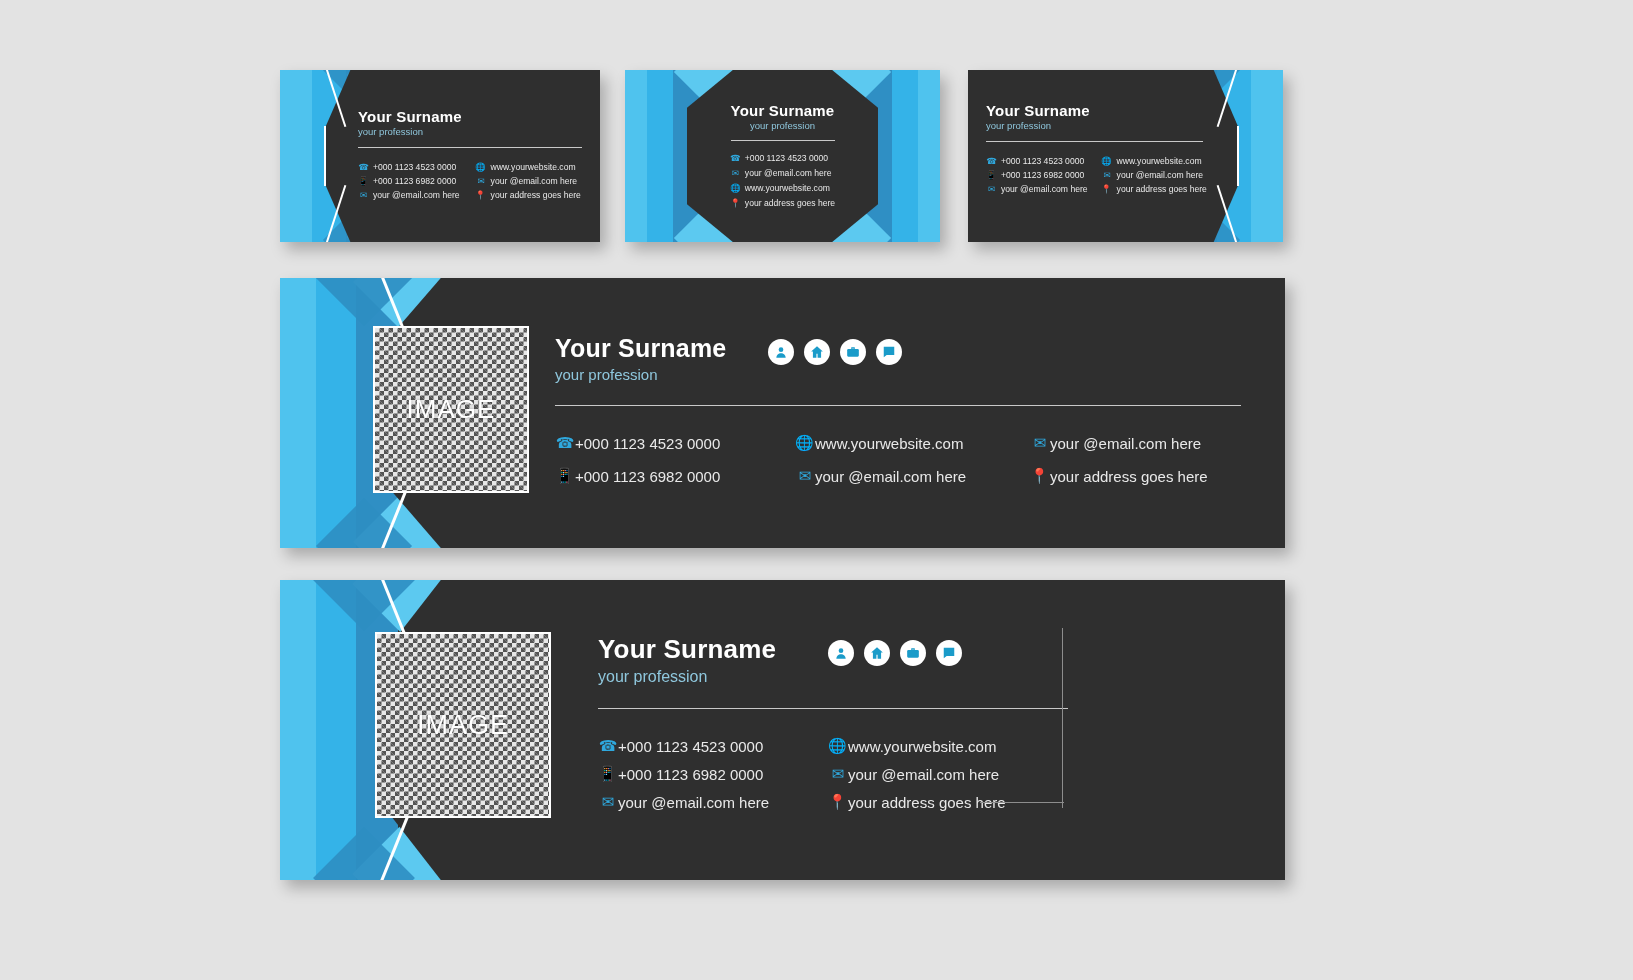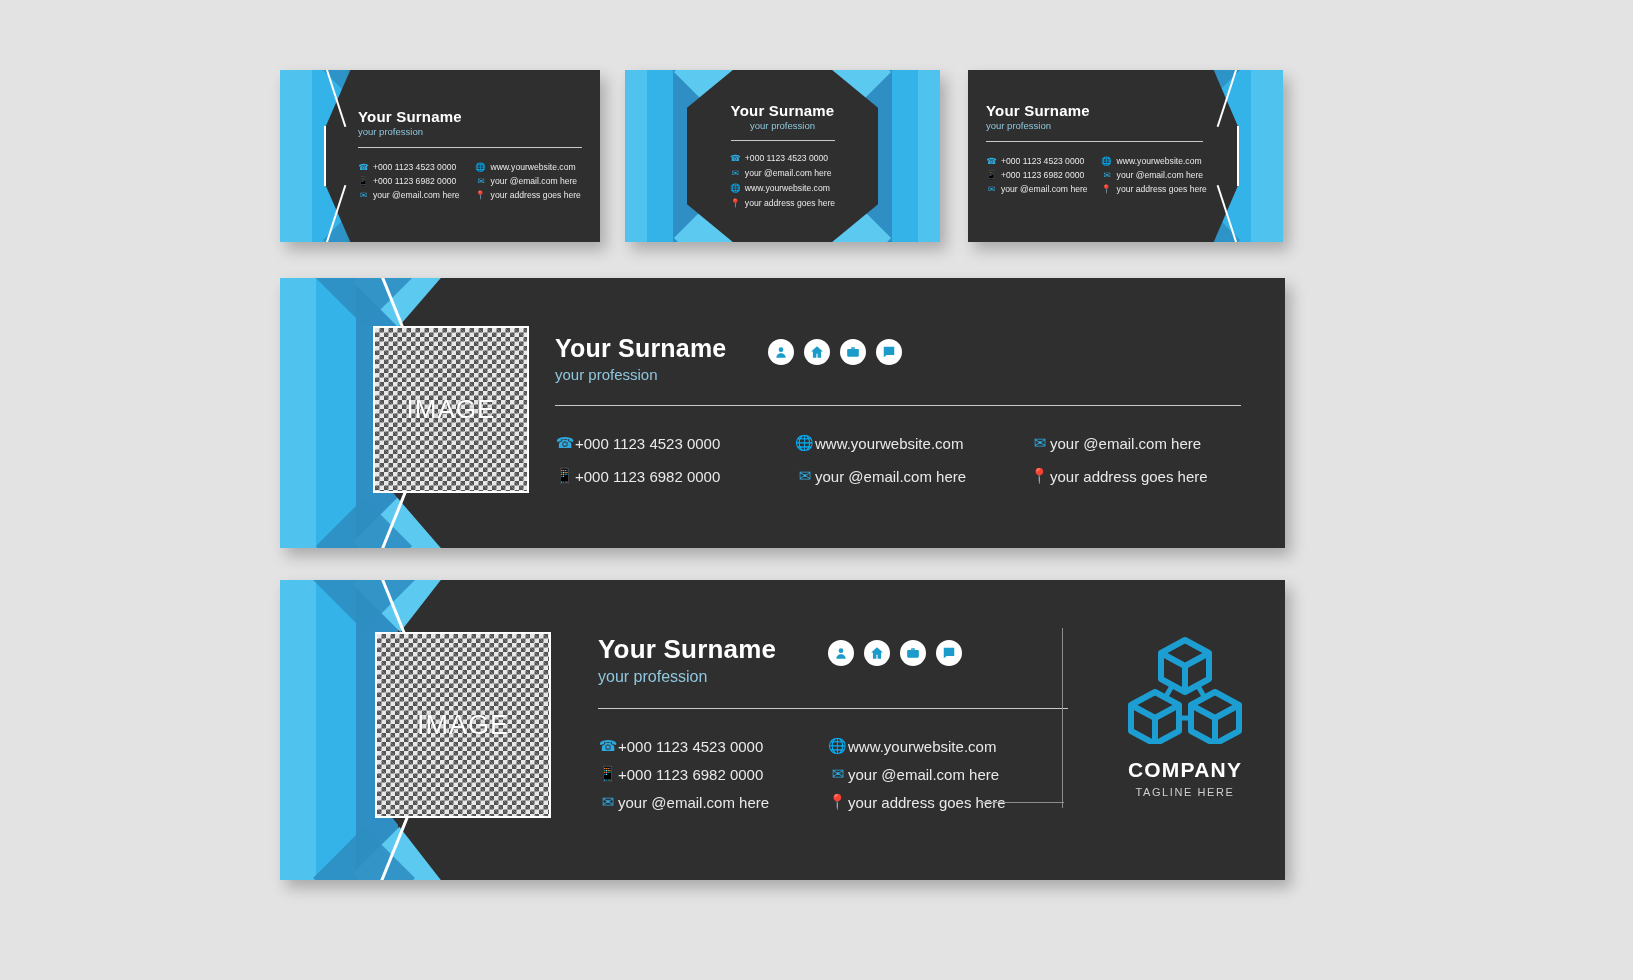--- a/index.html
+++ b/index.html
@@ -408,38 +408,15 @@
             <span class="ic" style="width:20px;">📍</span>
             <span>your address goes here</span>
           </div>
         </div>
       </div>
     </div>
 
     <div class="vdiv" style="left:782px; top:48px; height:180px;"></div>
     <div class="hdiv" style="left:700px; top:222px; width:84px;"></div>
 
-    <div style="position:absolute; left:820px; top:54px; width:170px; text-align:center;">
-      <svg width="120" height="110" viewBox="0 0 120 110" fill="none" stroke="#1d9ed2" stroke-width="6" stroke-linejoin="round">
-
-        <path d="M60 6 L84 19 L84 45 L60 58 L36 45 L36 19 Z"></path>
-        <path d="M36 19 L60 32 L84 19"></path>
-        <path d="M60 32 L60 58"></path>
-
-        <path d="M47 52 L40 64" stroke-width="5"></path>
-        <path d="M73 52 L80 64" stroke-width="5"></path>
-
-        <path d="M30 58 L54 71 L54 97 L30 110 L6 97 L6 71 Z"></path>
-        <path d="M6 71 L30 84 L54 71"></path>
-        <path d="M30 84 L30 110"></path>
-
-        <path d="M90 58 L114 71 L114 97 L90 110 L66 97 L66 71 Z"></path>
-        <path d="M66 71 L90 84 L114 71"></path>
-        <path d="M90 84 L90 110"></path>
-
-        <path d="M54 84 L66 84" stroke-width="5"></path>
-      </svg>
-      <div class="company-name" style="font-size:21px; margin-top:10px;">COMPANY</div>
-      <div class="company-tag" style="font-size:11px; margin-top:4px;">TAGLINE HERE</div>
-    </div>
   </div>
 
 </div>
 
 </body></html>

